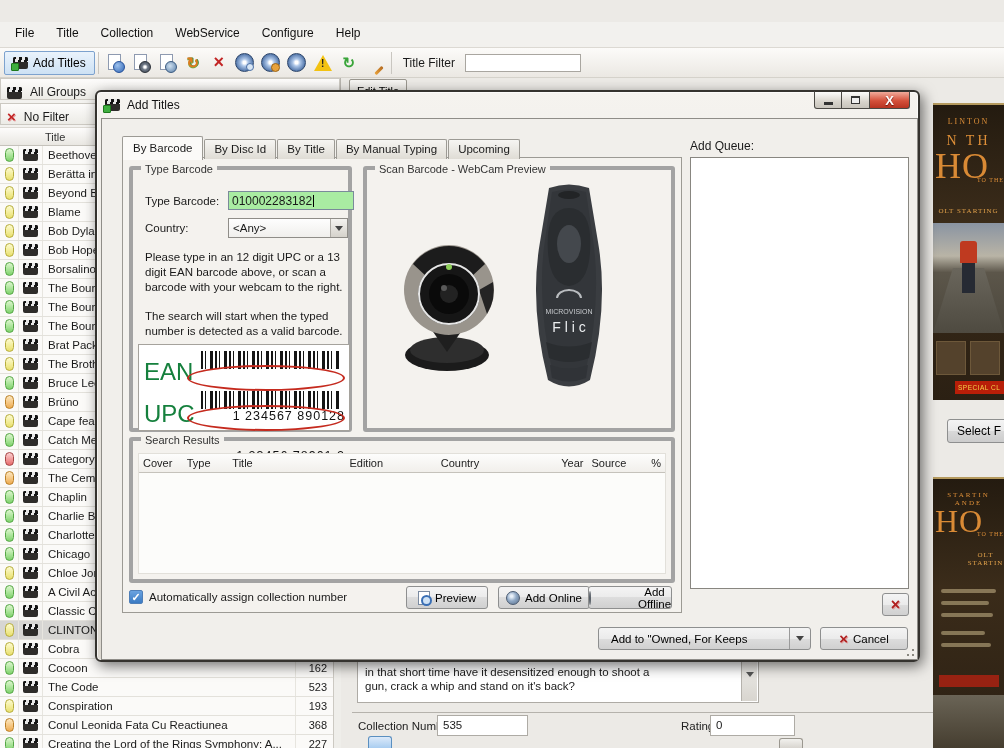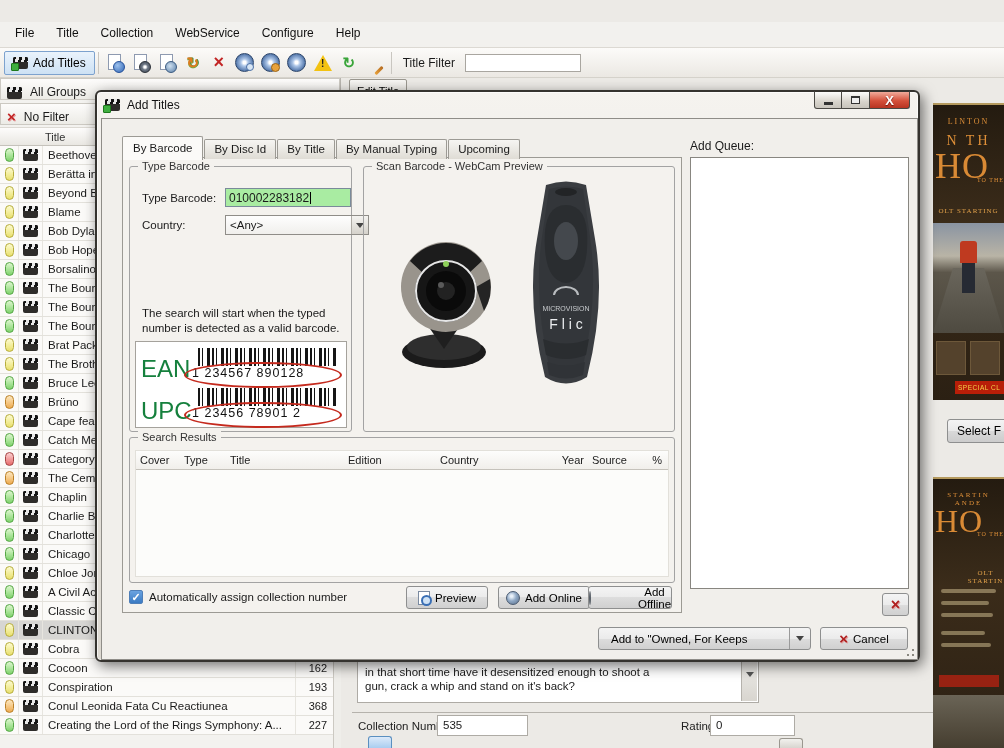--- a/index.html
+++ b/index.html
@@ -111,39 +111,39 @@
   .cap-min i { width:9px; height:3px; background:#333; margin-top:6px; }
   .cap-max i { width:9px; height:8px; border:1px solid #333; border-top:2px solid #333; background:#eee; }
   .dlg-body { position:absolute; left:4px; top:26px; width:817px; height:542px; background:#f1efeb; border:1px solid #8f8d88; }
 
   
   .tabs { position:absolute; left:20px; top:17px; display:flex; align-items:flex-end; z-index:3; }
   .tab { border:1px solid #9c9a94; border-bottom:none; border-radius:2px 2px 0 0; padding:3px 9px 4px; background:linear-gradient(#f6f5f2,#dfdcd5); font-size:11.5px; margin-right:1px; }
   .tab.active { background:#fbfaf8; padding:5px 10px 6px; margin-bottom:-1px; }
   .tab-panel { position:absolute; left:20px; top:38px; width:560px; height:456px; border:1px solid #9c9a94; background:#f4f2ee; z-index:2; }
 
-  .group { position:absolute; border:1px solid #a3a3a3; border-radius:3px; }
+  .group { position:absolute; border:4px solid #a3a3a3; border-radius:3px; }
   .legend { position:absolute; top:-7px; left:8px; background:#f4f2ee; padding:0 4px; font-size:11px; color:#333; }
 
   .g-type { left:6px; top:8px; width:223px; height:266px; }
   .g-cam  { left:240px; top:8px; width:312px; height:266px; }
   .g-res  { left:6px; top:279px; width:546px; height:146px; }
 
   .lbl { position:absolute; font-size:11.5px; }
   .barcode-input { position:absolute; left:95px; top:21px; width:126px; height:19px; background:#a9eca2; border:1px solid #7a8a9a; font-size:12px; padding:2px 3px; white-space:nowrap; overflow:hidden; }
   .caret { display:inline-block; width:1px; height:12px; background:#000; vertical-align:-2px; margin-left:1px; }
-  .combo { position:absolute; left:95px; top:48px; width:144px; height:20px; background:linear-gradient(#fefefe,#f0efec); border:1px solid #8f8d88; font-size:11.5px; padding:3px 4px; }
+  .combo { position:absolute; left:95px; top:48px; width:120px; height:20px; background:linear-gradient(#fefefe,#f0efec); border:1px solid #8f8d88; font-size:11.5px; padding:3px 4px; }
   .combo .combo-arrow-box { position:absolute; right:0; top:0; bottom:0; width:17px; background:linear-gradient(#f4f3f0,#d5d2cb); border-left:1px solid #aeaba5; display:flex; align-items:center; justify-content:center; }
   .para { position:absolute; left:12px; width:200px; font-size:11.5px; line-height:1.32; }
 
   .barcode-img { position:absolute; left:5px; top:174px; width:212px; height:87px; background:#fff; border:1px solid #a5a29c; }
   .bc-label { position:absolute; left:5px; font-size:24px; color:#15803d; font-family:"Liberation Sans",sans-serif; }
   .bc-stripes { position:absolute; left:62px; width:140px; height:18px;
     background:repeating-linear-gradient(90deg,#151515 0 2px,#fff 2px 4px,#151515 4px 5px,#fff 5px 9px,#151515 9px 12px,#fff 12px 14px); }
-  .bc-digits { position:absolute; left:56px; width:150px; font-size:12.5px; letter-spacing:1px; color:#111; text-align:left; background:transparent; }
+  .bc-digits { position:absolute; left:56px; width:150px; font-size:12.5px; letter-spacing:1px; color:#111; text-align:right; background:transparent;margin-top:40px; }
   .bc-ellipse { position:absolute; left:48px; width:158px; height:26px; border:2px solid #c52a1e; border-radius:50%; }
 
   .svg-wrap { position:absolute; }
 
   
   .res-list { position:absolute; left:5px; top:12px; right:5px; bottom:5px; background:#fcfcfa; border:1px solid #e2e0da; }
   .res-header { display:flex; height:19px; border-bottom:1px solid #c5c2bb; align-items:center; background:linear-gradient(#fdfdfc,#f1efeb); }
   .res-header span { padding:0 4px; white-space:nowrap; overflow:hidden; color:#222; }
   .res-header span:nth-of-type(1) { width:44px; }
   .res-header span:nth-of-type(2) { width:46px; }
@@ -536,20 +536,30 @@
           <span class="cell-pill">
             <span class="pill green"></span>
           </span>
           <span class="cell-icon">
             <span class="clapper"></span>
           </span>
           <span class="cell-title">Cocoon</span>
           <span class="cell-num">162</span>
         </div>
 
+        <div class="mrow">
+          <span class="cell-pill">
+            <span class="pill green"></span>
+          </span>
+          <span class="cell-icon">
+            <span class="clapper"></span>
+          </span>
+          <span class="cell-title">The Code</span>
+          <span class="cell-num">523</span>
+        </div>
 
         <div class="mrow">
           <span class="cell-pill">
             <span class="pill yellow"></span>
           </span>
           <span class="cell-icon">
             <span class="clapper"></span>
           </span>
           <span class="cell-title">Conspiration</span>
           <span class="cell-num">193</span>
@@ -617,21 +627,21 @@
       </div>
       <div class="p-badge">SPECIAL CL</div>
     </div>
 
     <button class="select-front-btn">Select F</button>
 
     <div class="poster poster2">
       <div class="p-line1" style="font-size:7px;">STARTIN ANDE</div>
       <div class="p-big" style="top:24px; font-size:32px;">HO</div>
       <div class="p-small" style="top:52px;">TO THE</div>
-      <div class="p-sub" style="top:90px;padding-left:34px;">OLT STARTIN</div>
+      <div class="p-sub" style="top:72px;padding-left:34px;">OLT STARTIN</div>
       <span class="p2-bar" style="top:110px;"></span>
       <span class="p2-bar" style="top:122px; width:48px;"></span>
       <span class="p2-bar" style="top:134px; width:52px;"></span>
       <span class="p2-bar" style="top:152px; width:44px;"></span>
       <span class="p2-bar" style="top:164px; width:50px;"></span>
       <span class="p2-red"></span>
       <div class="p2-photo"></div>
     </div>
   </div>
 
@@ -667,20 +677,21 @@
           <span class="legend">Type Barcode</span>
           <span class="lbl" style="left:12px; top:25px;">Type Barcode:</span>
           <span class="barcode-input"><span>010002283182</span><span class="caret"></span></span>
           <span class="lbl" style="left:12px; top:52px;">Country:</span>
           <span class="combo">
             <span>&lt;Any&gt;</span>
             <span class="combo-arrow-box">
                 <span class="combo-arrow" style="margin:0;"></span>
               </span>
           </span>
+          <div class="para" style="top:80px;">Please type in an 12 digit UPC or a 13 digit EAN barcode above, or scan a barcode with your webcam to the right.</div>
           <div class="para" style="top:139px;">The search will start when the typed number is detected as a valid barcode.</div>
 
           <div class="barcode-img">
             <span class="bc-label" style="top:13px;">EAN</span>
             <span class="bc-stripes" style="top:6px;"></span>
             <span class="bc-digits" style="top:24px;">1 234567 890128</span>
             <span class="bc-ellipse" style="top:20px;"></span>
             <span class="bc-label" style="top:55px;">UPC</span>
             <span class="bc-stripes" style="top:46px;"></span>
             <span class="bc-digits" style="top:64px;">1 23456 78901 2</span>

